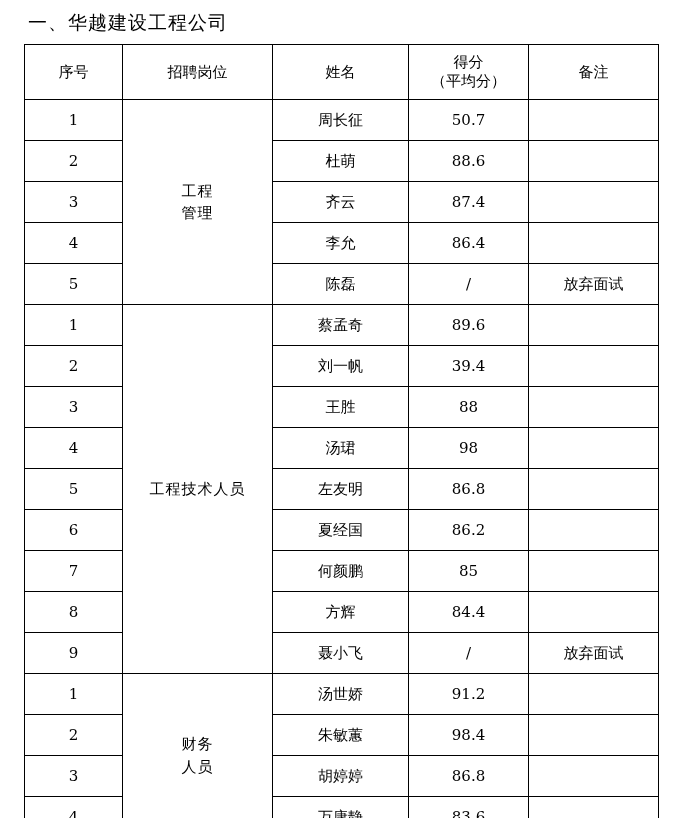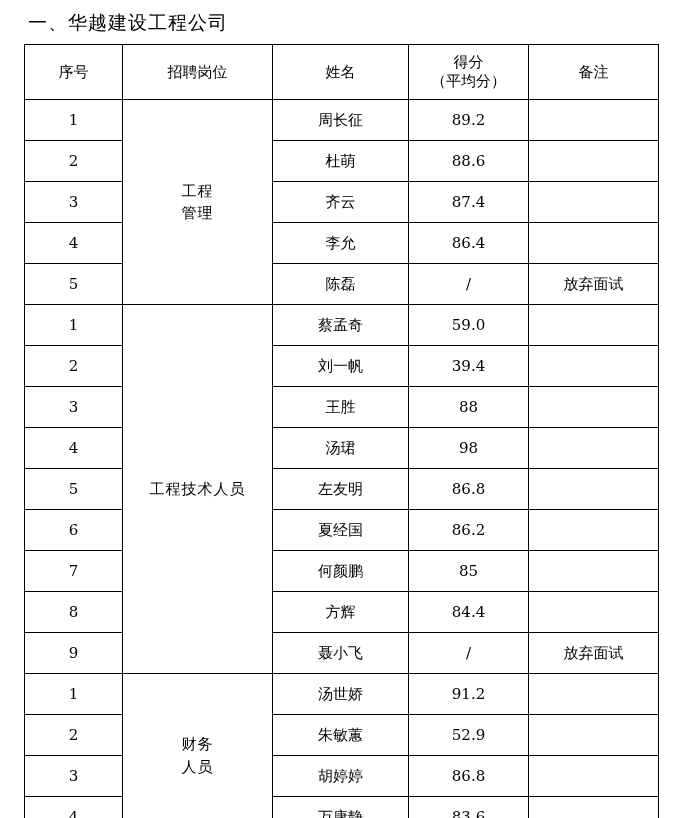--- a/index.html
+++ b/index.html
@@ -101,21 +101,21 @@
       </tr>
     </thead>
     <tbody id="table-body">
         <tr>
           <td>1</td>
           <td class="post-cell post-stack" rowspan="5">
             <span>工程</span>
             <span>管理</span>
           </td>
           <td class="name-cell">周长征</td>
-          <td class="score-cell">89.2</td>
+          <td class="score-cell">50.7</td>
           <td class="note-cell"></td>
         </tr>
         <tr>
           <td>2</td>
           <td class="name-cell">杜萌</td>
           <td class="score-cell">88.6</td>
           <td class="note-cell"></td>
         </tr>
         <tr>
           <td>3</td>
@@ -134,21 +134,21 @@
           <td class="name-cell">陈磊</td>
           <td class="score-cell">/</td>
           <td class="note-cell">放弃面试</td>
         </tr>
         <tr>
           <td>1</td>
           <td class="post-cell post-stack" rowspan="9">
             <span>工程技术人员</span>
           </td>
           <td class="name-cell">蔡孟奇</td>
-          <td class="score-cell">59.0</td>
+          <td class="score-cell">89.6</td>
           <td class="note-cell"></td>
         </tr>
         <tr>
           <td>2</td>
           <td class="name-cell">刘一帆</td>
           <td class="score-cell">39.4</td>
           <td class="note-cell"></td>
         </tr>
         <tr>
           <td>3</td>
@@ -198,21 +198,21 @@
             <span>财务</span>
             <span>人员</span>
           </td>
           <td class="name-cell">汤世娇</td>
           <td class="score-cell">91.2</td>
           <td class="note-cell"></td>
         </tr>
         <tr>
           <td>2</td>
           <td class="name-cell">朱敏蕙</td>
-          <td class="score-cell">52.9</td>
+          <td class="score-cell">98.4</td>
           <td class="note-cell"></td>
         </tr>
         <tr>
           <td>3</td>
           <td class="name-cell">胡婷婷</td>
           <td class="score-cell">86.8</td>
           <td class="note-cell"></td>
         </tr>
         <tr>
           <td>4</td>

